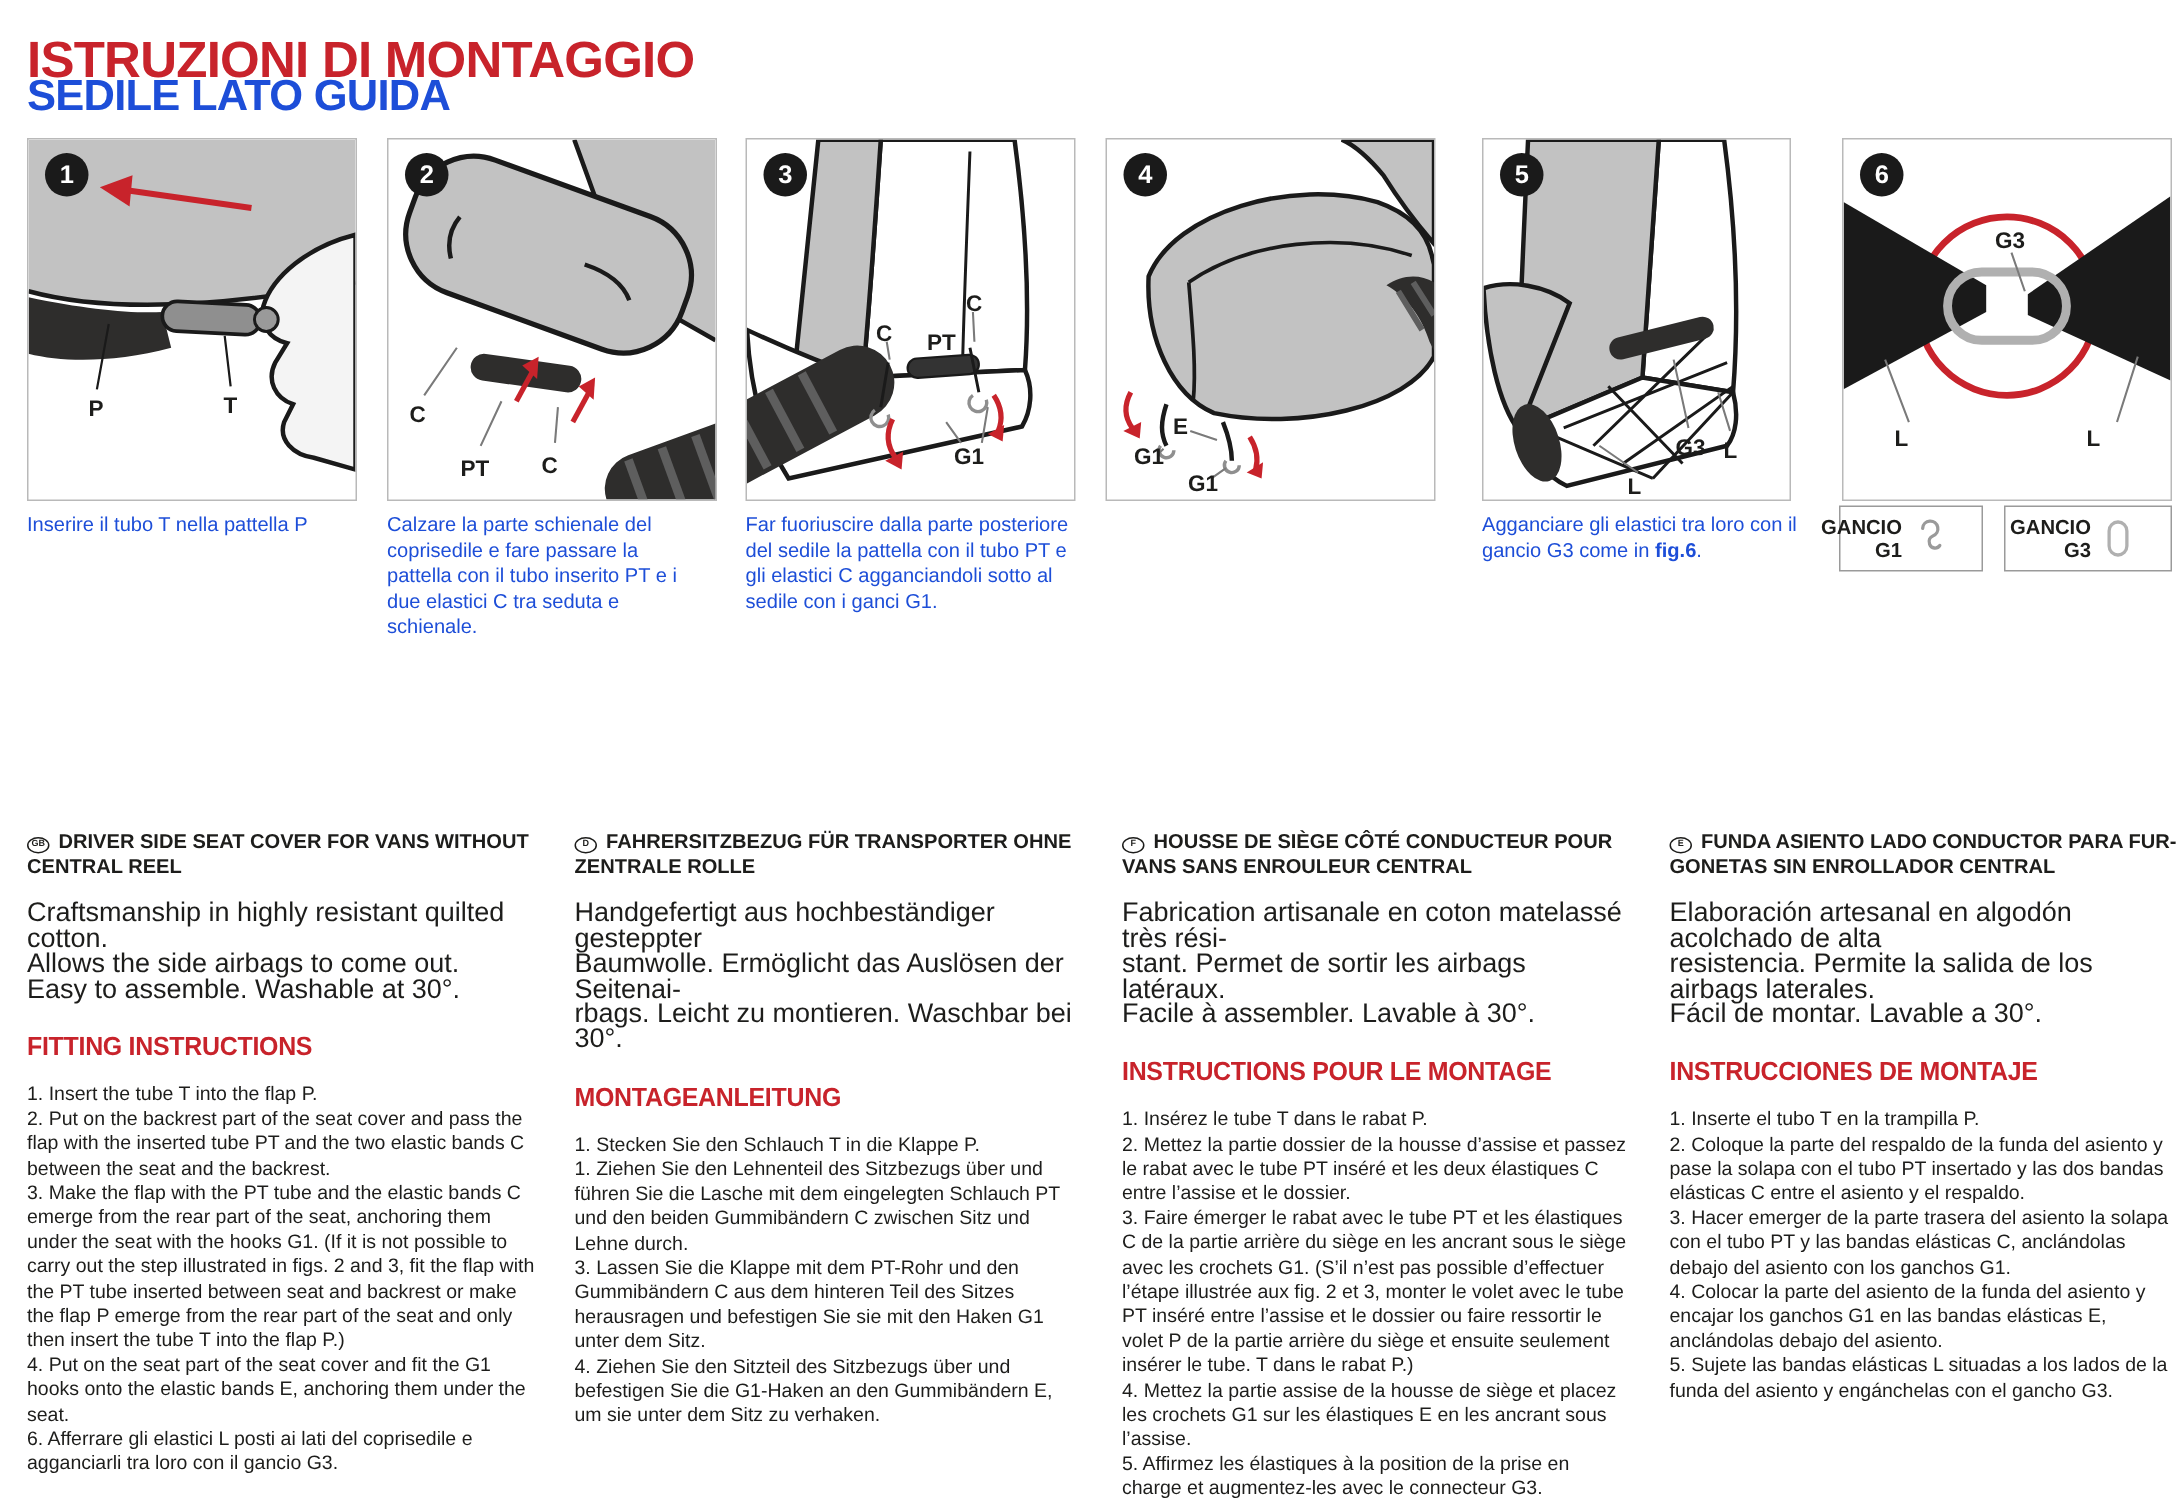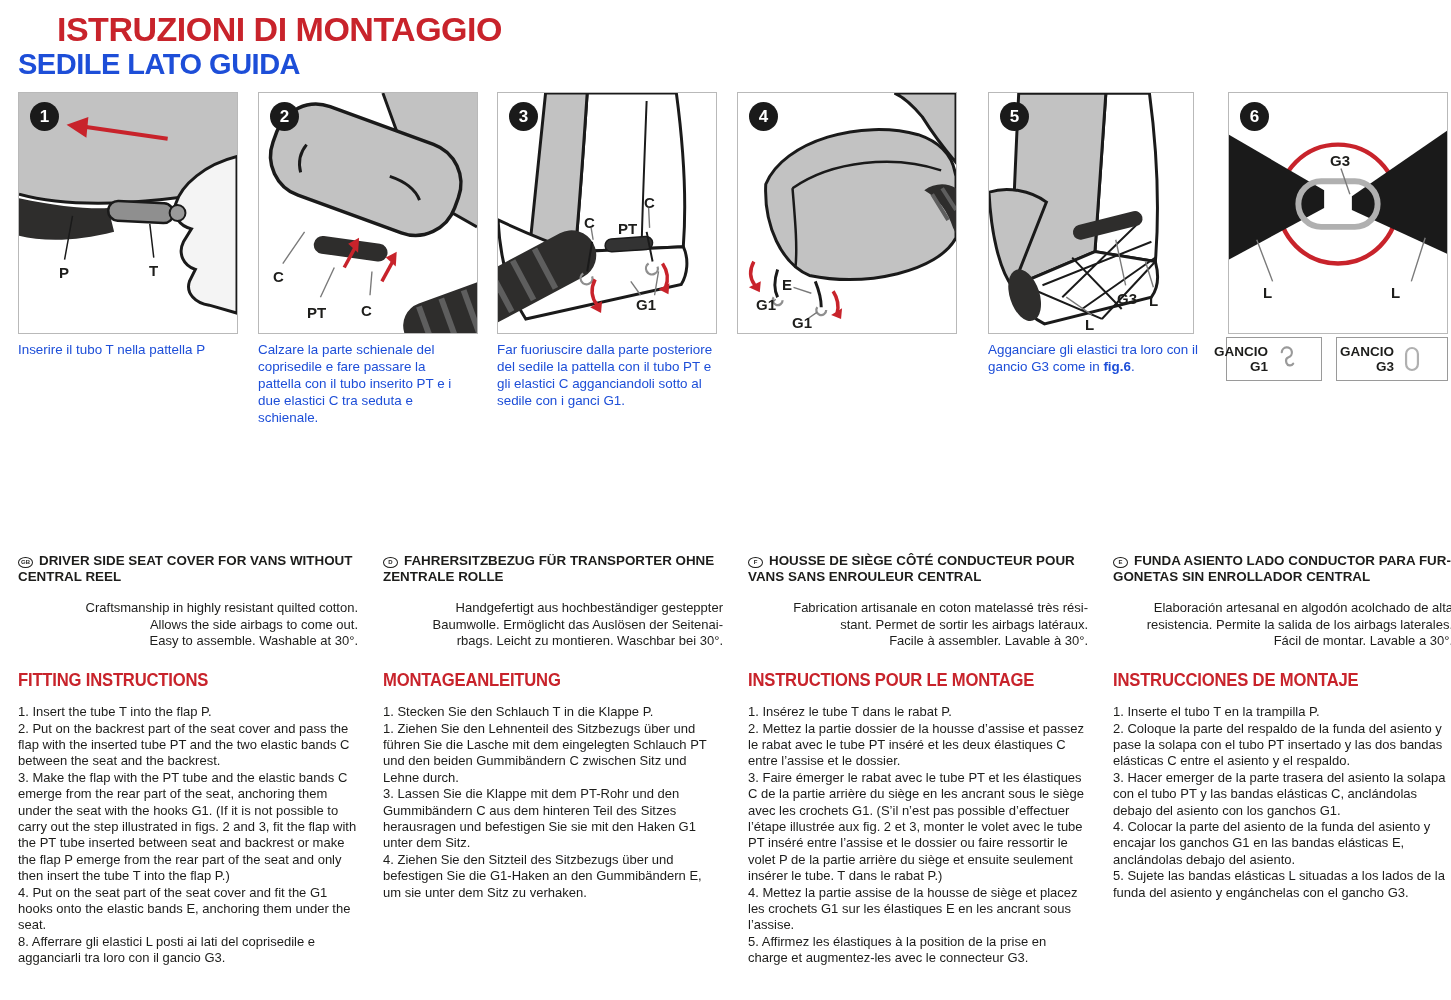--- a/index.html
+++ b/index.html
@@ -1,19 +1,19 @@
 <!DOCTYPE html>
 <html><head>
 <meta charset="utf-8">
 <style>
   html,body{margin:0;padding:0;background:#fff;}
   body{font-family:"Liberation Sans","DejaVu Sans",sans-serif;color:#1d1d1b;}
   #page{position:relative;width:1451px;height:1000px;background:#fff;overflow:hidden;}
 
-  .title{position:absolute;left:18px;top:10px;font-size:34px;font-weight:bold;color:#c8232b;letter-spacing:-0.5px;margin-left:39px;}
+  .title{position:absolute;left:18px;top:21px;font-size:34px;font-weight:bold;color:#c8232b;letter-spacing:-0.5px;}
   .subtitle{position:absolute;left:18px;top:48px;font-size:29px;font-weight:bold;color:#1d4ed8;letter-spacing:-0.5px;}
 
   .panel{position:absolute;top:92px;height:242px;border:1.5px solid #b9b9b9;background:#fff;box-sizing:border-box;overflow:hidden;}
   .panel svg{position:absolute;left:0;top:0;width:100%;height:100%;}
   .num{position:absolute;left:11px;top:9px;width:29px;height:29px;border-radius:50%;background:#1a1a1a;color:#fff;
        font-size:17px;font-weight:bold;display:flex;align-items:center;justify-content:center;z-index:3;}
   .plabel{position:absolute;font-size:15px;font-weight:bold;color:#1d1d1b;z-index:2;line-height:1;}
 
   .caption{position:absolute;top:341px;font-size:13.4px;line-height:17px;color:#1d4ed8;}
   .caption strong{font-weight:bold;}
@@ -21,21 +21,21 @@
   .hookbox{position:absolute;top:337px;height:44px;border:1.2px solid #9a9a9a;background:#fff;box-sizing:border-box;
            display:flex;align-items:center;justify-content:flex-end;padding:4px 24px;gap:7px;}
   .hookbox .htxt{text-align:right;font-weight:bold;font-size:13.5px;line-height:15px;}
   .hookbox svg{width:22px;height:32px;flex:0 0 auto;}
 
   .col{position:absolute;top:553px;width:340px;}
   .lang-header{font-size:13.4px;font-weight:bold;line-height:16.4px;}
   .lang-header .htext{white-space:pre-line;}
   .badge{display:inline-flex;align-items:center;justify-content:center;width:15px;height:11px;border:1.3px solid #1d1d1b;
          border-radius:50%;font-size:6px;font-weight:bold;letter-spacing:0;margin-right:6px;transform:translateY(-1px);box-sizing:border-box;}
-  .desc{margin-top:14px;font-size:13px;line-height:16.8px;white-space:pre-line;text-align:right;}
+  .desc{margin-top:14px;font-size:18px;line-height:16.8px;white-space:pre-line;}
   .red-head{margin-top:20px;font-size:17.5px;font-weight:bold;color:#c8232b;letter-spacing:-0.2px;transform:scaleX(0.95);transform-origin:left;}
   .stepslist{margin-top:13px;font-size:13px;line-height:16.4px;}
   .stepslist div{margin:0;}
 </style>
 </head>
 <body>
 
 <div id="page">
 
   <div class="title">ISTRUZIONI DI MONTAGGIO</div>
@@ -199,21 +199,21 @@
     </div>
     <div class="desc">Craftsmanship in highly resistant quilted cotton.
 Allows the side airbags to come out.
 Easy to assemble. Washable at 30°.</div>
     <div class="red-head">FITTING INSTRUCTIONS</div>
     <div class="stepslist">
       <div>1. Insert the tube T into the flap P.</div>
       <div>2. Put on the backrest part of the seat cover and pass the flap with the inserted tube PT and the two elastic bands C between the seat and the backrest.</div>
       <div>3. Make the flap with the PT tube and the elastic bands C emerge from the rear part of the seat, anchoring them under the seat with the hooks G1. (If it is not possible to carry out the step illustrated in figs. 2 and 3, fit the flap with the PT tube inserted between seat and backrest or make the flap P emerge from the rear part of the seat and only then insert the tube T into the flap P.)</div>
       <div>4. Put on the seat part of the seat cover and fit the G1 hooks onto the elastic bands E, anchoring them under the seat.</div>
-      <div>8. Afferrare gli elastici L posti ai lati del coprisedile e agganciarli tra loro con il gancio G3.</div>
+      <div>6. Afferrare gli elastici L posti ai lati del coprisedile e agganciarli tra loro con il gancio G3.</div>
     </div>
   </div>
 
   <div class="col" style="left:383px;">
     <div class="lang-header">
       <span class="badge">D</span><span class="htext">FAHRERSITZBEZUG FÜR TRANSPORTER OHNE
 ZENTRALE ROLLE</span>
     </div>
     <div class="desc">Handgefertigt aus hochbeständiger gesteppter
 Baumwolle. Ermöglicht das Auslösen der Seitenai-

